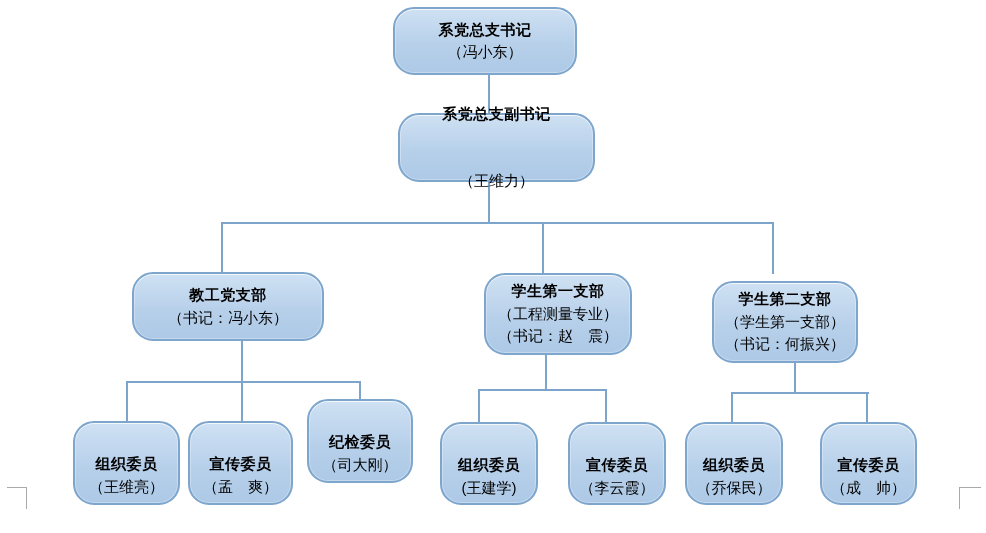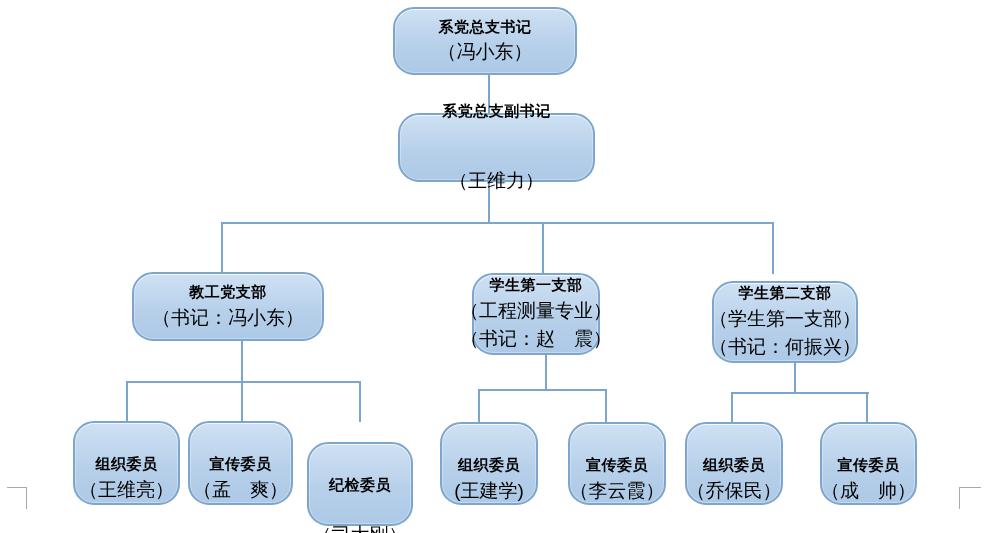--- a/index.html
+++ b/index.html
@@ -22,21 +22,21 @@
     position:absolute;box-sizing:border-box;
     border:2px solid var(--node-border);
     border-radius:21px;
     background:linear-gradient(180deg,var(--node-fill-top) 0%,var(--node-fill-mid) 55%,var(--node-fill-bottom) 100%);
     box-shadow:inset 0 1px 0 rgba(255,255,255,.65), inset 0 0 0 1px rgba(255,255,255,.30);
     display:flex;flex-direction:column;align-items:center;justify-content:center;
     color:var(--text);text-align:right;line-height:1.5;
   }
   .node.level-4{justify-content:flex-start;padding-top:30px;}
   .node .t{font-weight:bold;font-size:15px;letter-spacing:.5px;white-space:nowrap;}
-  .node .s{font-size:19px;white-space:nowrap;}
+  .node .s{font-size:15px;white-space:nowrap;}
   .conn{position:absolute;background:var(--connector);}
   .mark{position:absolute;background:var(--crop-mark);}
 </style>
 </head>
 <body>
 
 <div id="stage">
     <div class="conn" style="left: 488px; top: 75px; width: 2px; height: 38px;"></div>
     <div class="conn" style="left: 488px; top: 182px; width: 2px; height: 42px;"></div>
     <div class="conn" style="left: 222px; top: 222px; width: 551px; height: 2px;"></div>
@@ -61,39 +61,39 @@
       <div class="s">（冯小东）</div>
     </div>
     <div class="node level-2" style="left: 398px; top: 113px; width: 197px; height: 69px; gap: 45px;">
       <div class="t">系党总支副书记</div>
       <div class="s">（王维力）</div>
     </div>
     <div class="node level-3" style="left: 132px; top: 272px; width: 192px; height: 69px;">
       <div class="t">教工党支部</div>
       <div class="s">（书记：冯小东）</div>
     </div>
-    <div class="node level-3" style="left: 472px; top: 273px; width: 128px; height: 82px;">
+    <div class="node level-3" style="left: 484px; top: 273px; width: 148px; height: 82px;">
       <div class="t">学生第一支部</div>
       <div class="s">（工程测量专业）</div>
       <div class="s">（书记：赵　震）</div>
     </div>
     <div class="node level-3" style="left: 712px; top: 273px; width: 146px; height: 82px; margin-top: 8px;">
       <div class="t">学生第二支部</div>
       <div class="s">（学生第一支部）</div>
       <div class="s">（书记：何振兴）</div>
     </div>
     <div class="node level-4" style="left: 73px; top: 421px; width: 107px; height: 84px;">
       <div class="t">组织委员</div>
       <div class="s">（王维亮）</div>
     </div>
     <div class="node level-4" style="left: 188px; top: 421px; width: 105px; height: 84px;">
       <div class="t">宣传委员</div>
       <div class="s">（孟　爽）</div>
     </div>
-    <div class="node level-4" style="left: 307px; top: 442px; width: 106px; height: 84px; gap: 24px;">
+    <div class="node level-4" style="left: 307px; top: 399px; width: 106px; height: 84px;">
       <div class="t">纪检委员</div>
       <div class="s">（司大刚）</div>
     </div>
     <div class="node level-4" style="left: 440px; top: 422px; width: 98px; height: 83px;">
       <div class="t">组织委员</div>
       <div class="s">(王建学)</div>
     </div>
     <div class="node level-4" style="left: 568px; top: 422px; width: 98px; height: 83px;">
       <div class="t">宣传委员</div>
       <div class="s">（李云霞）</div>

